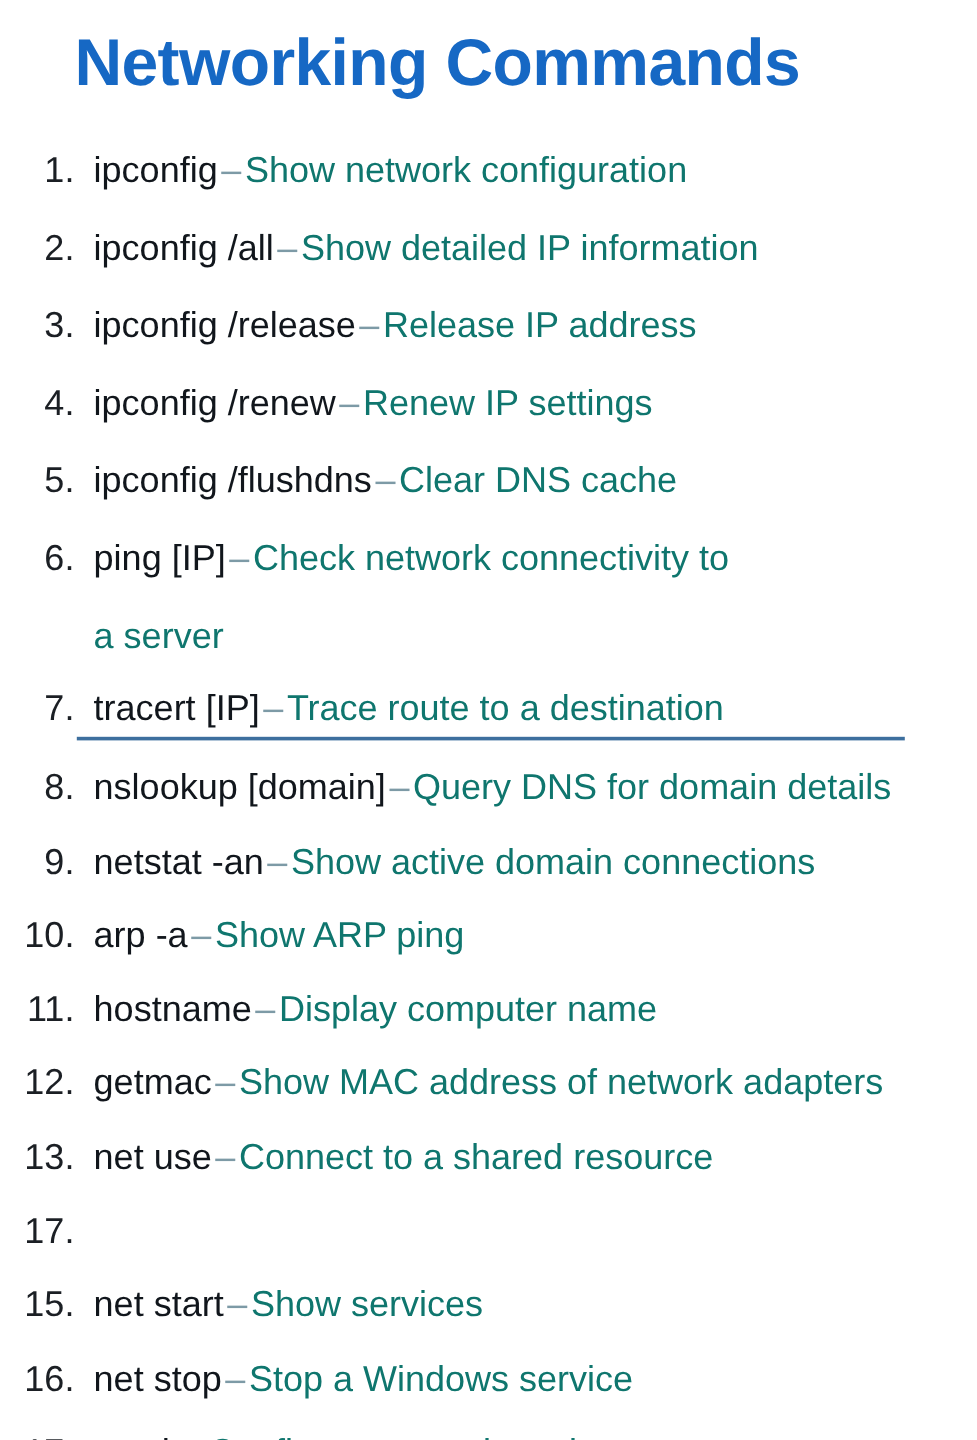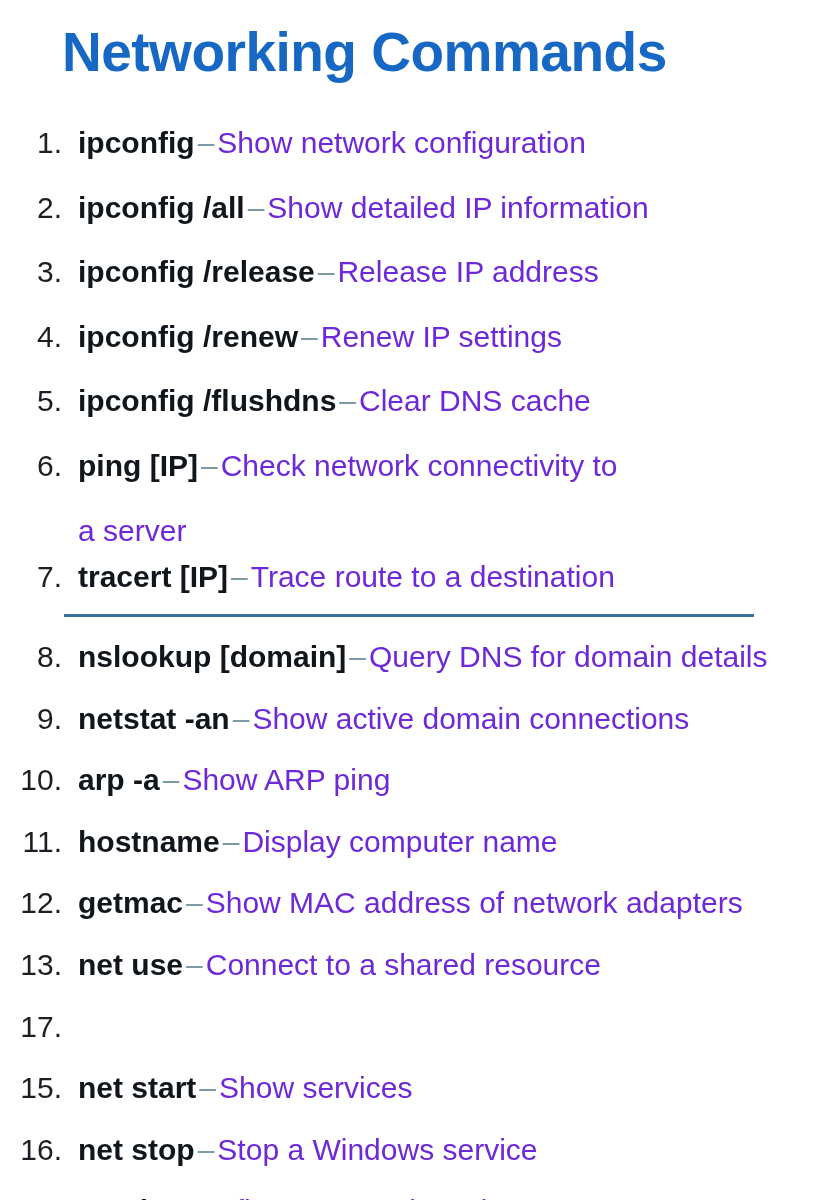--- a/index.html
+++ b/index.html
@@ -64,33 +64,33 @@
     color: #1b1f24;
     font-size: 30px;
   }
 
   .body {
     padding-left: 16px;
     display: block;
   }
 
   .cmd {
-    font-weight: bold;
+    font-weight: normal;
     color: #11161c;
   }
 
   .dash {
     color: #7d9aa6;
     font-weight: normal;
     padding: 0 3px;
   }
 
   .desc {
     font-weight: normal;
-    color: #6d28d9;
+    color: #0f766e;
   }
 
   .divider {
     position: absolute;
     left: 64px;
     top: 614px;
     width: 690px;
     height: 3px;
     background: #3d6f9e;
   }
@@ -120,21 +120,21 @@
         <span class="body"><span class="cmd">ipconfig /renew</span><span class="dash">–</span><span class="desc">Renew IP settings</span></span>
       </div>
       <div class="row">
         <span class="num">5.</span>
         <span class="body"><span class="cmd">ipconfig /flushdns</span><span class="dash">–</span><span class="desc">Clear DNS cache</span></span>
       </div>
       <div class="row">
         <span class="num">6.</span>
         <span class="body"><span class="cmd">ping [IP]</span><span class="dash">–</span><span class="desc">Check network connectivity to</span></span>
       </div>
-      <div class="row" style="margin-bottom: 13px;">
+      <div class="row" style="margin-bottom: 27px;">
         <span class="num"></span>
         <span class="body desc">a server</span>
       </div>
       <div class="row">
         <span class="num">7.</span>
         <span class="body"><span class="cmd">tracert [IP]</span><span class="dash">–</span><span class="desc">Trace route to a destination</span></span>
       </div>
     </div>
 
   <div class="divider"></div>

